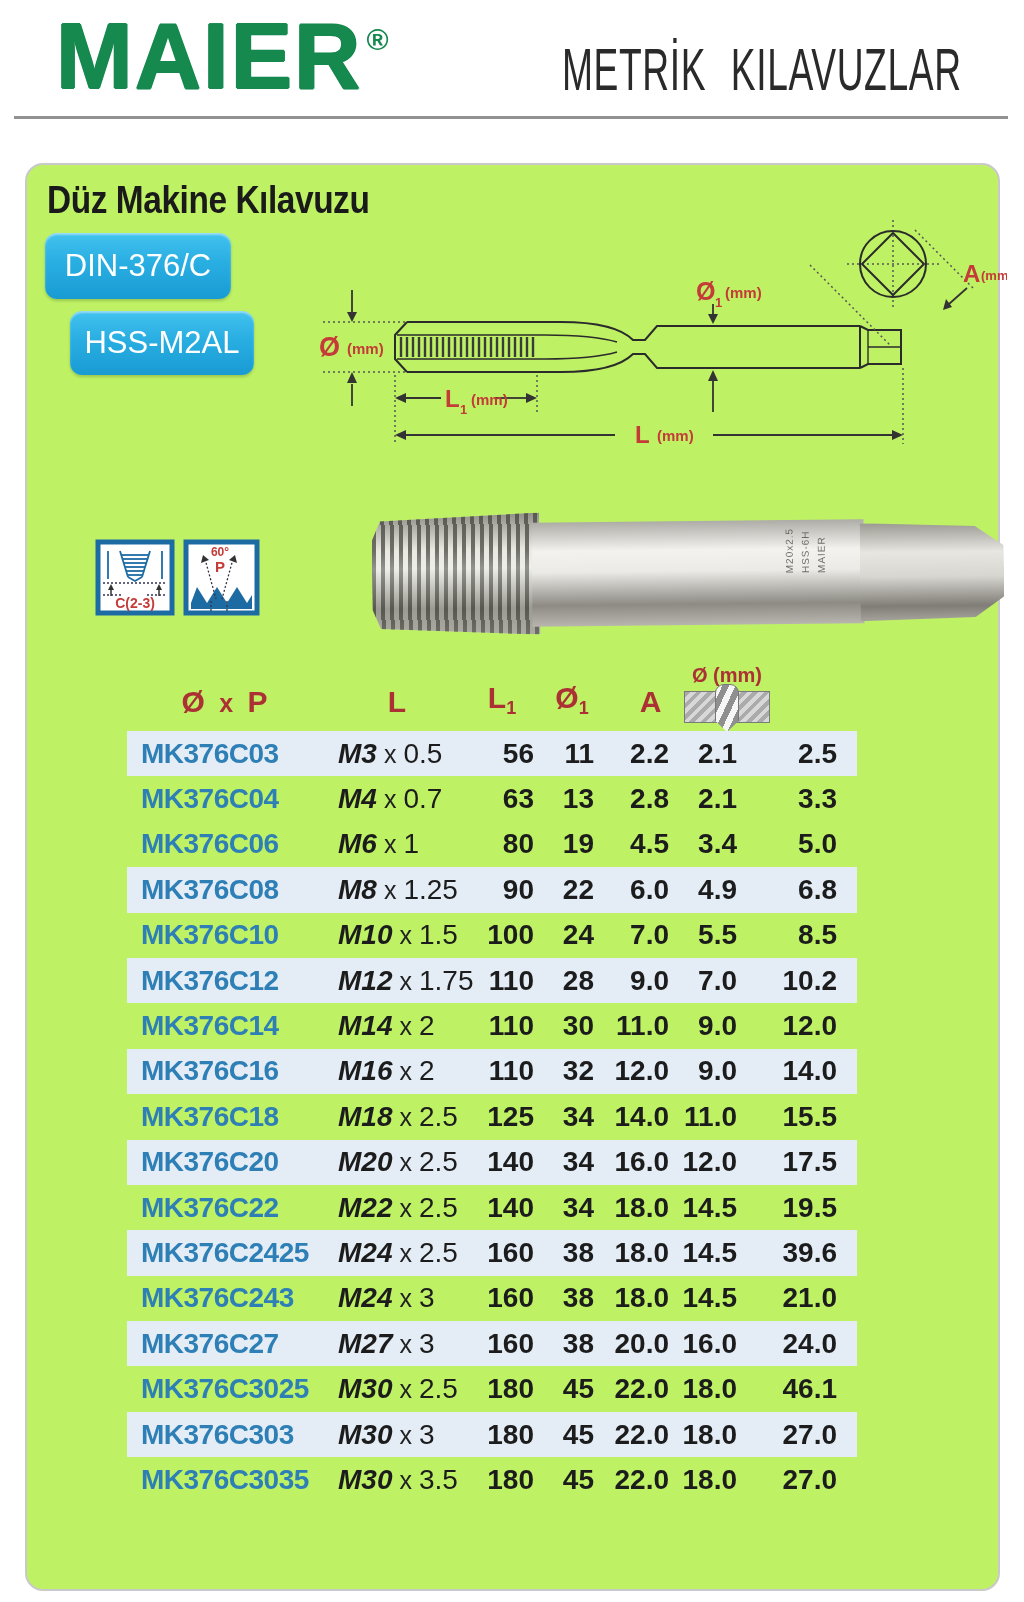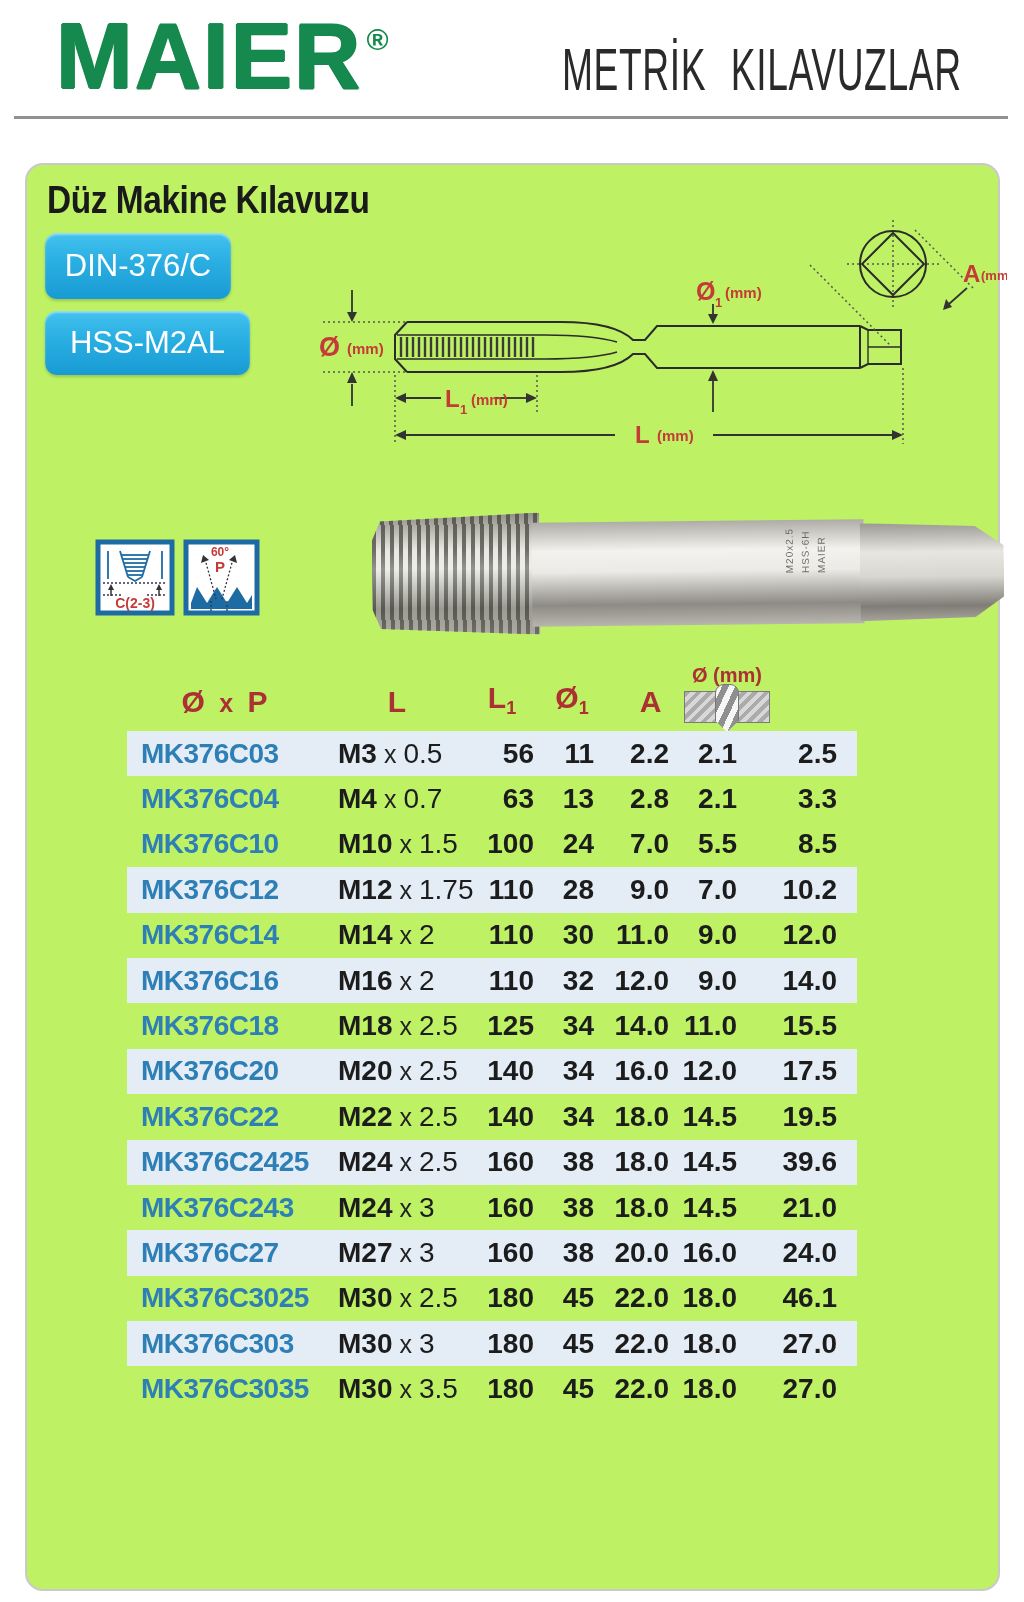--- a/index.html
+++ b/index.html
@@ -43,21 +43,21 @@
     white-space:nowrap;
   }
   .badge{
     position:absolute; left:18px; width:186px; height:66px; border-radius:12px;
     background:linear-gradient(180deg, var(--badge-top,#42c2ee) 0%, #29aee2 45%, var(--badge-bottom,#189bd3) 100%);
     box-shadow:0 2px 3px rgba(0,0,0,0.18), inset 0 2px 2px rgba(255,255,255,0.45);
     display:flex; align-items:center; justify-content:center;
     color:#fff; font-size:31px; font-weight:normal; letter-spacing:0;
   }
   .badge-1{top:68px;}
-  .badge-2{top:146px; height:64px; width:205px;}
+  .badge-2{top:146px; height:64px; width:184px;margin-left:25px;}
   
   .drawing{position:absolute; left:288px; top:55px; width:692px; height:252px;}
   
   .mini-icons{position:absolute; left:68px; top:374px; display:flex; gap:8px;}
   
   .photo{
     position:absolute; left:345px; top:330px; width:632px; height:152px;
     transform:rotate(-0.6deg);
   }
   .photo .thread{
@@ -107,21 +107,21 @@
     position:absolute; left:50%; top:-8px; width:24px; height:48px; transform:translateX(-50%);
     background:repeating-linear-gradient(115deg,#f6f6f6 0 6px,#8f8f8f 6px 12px);
     border:1px solid #777; border-radius:9px 9px 0 0;
     clip-path:polygon(0 0,100% 0,100% 76%,50% 100%,0 76%);
   }
   .tbody{position:absolute; left:100px; top:566px; width:730px;}
   .trow{height:45.4px; align-items:center; font-size:28px;}
   .trow.alt{background:var(--row-alt,#e4edf6);}
   .c-code{padding-left:14px; color:var(--code-blue,#2e7fb5); font-weight:bold; letter-spacing:-0.5px;}
   .c-size{padding-left:16px; color:#1c1c1c; white-space:nowrap;}
-  .c-size .m{font-weight:bold;}
+  .c-size .m{font-weight:bold;font-style:italic;}
   .c-size .xsep{font-size:25px; margin:0 7px; color:#222;}
   .c-num{text-align:right; font-weight:bold; color:#1c1c1c; padding-right:8px;}
   .c-drill{padding-right:20px;}
   
   text{font-family:"Liberation Sans", sans-serif;}
 </style>
 </head>
 <body>
 
 <div class="brand"><span>MAIER</span><span class="reg">®</span></div>
@@ -326,21 +326,39 @@
         <div class="c-code">MK376C04</div>
         <div class="c-size"><span class="m">M4</span><span class="xsep">x</span><span class="pitch">0.7</span></div>
         <div class="c-num">63</div>
         <div class="c-num">13</div>
         <div class="c-num">2.8</div>
         <div class="c-num">2.1</div>
         <div class="c-num c-drill">3.3</div>
       </div>
 
 
-
+      <div class="trow">
+        <div class="c-code">MK376C06</div>
+        <div class="c-size"><span class="m">M6</span><span class="xsep">x</span><span class="pitch">1</span></div>
+        <div class="c-num">80</div>
+        <div class="c-num">19</div>
+        <div class="c-num">4.5</div>
+        <div class="c-num">3.4</div>
+        <div class="c-num c-drill">5.0</div>
+      </div>
+
+      <div class="trow alt">
+        <div class="c-code">MK376C08</div>
+        <div class="c-size"><span class="m">M8</span><span class="xsep">x</span><span class="pitch">1.25</span></div>
+        <div class="c-num">90</div>
+        <div class="c-num">22</div>
+        <div class="c-num">6.0</div>
+        <div class="c-num">4.9</div>
+        <div class="c-num c-drill">6.8</div>
+      </div>
 
       <div class="trow">
         <div class="c-code">MK376C10</div>
         <div class="c-size"><span class="m">M10</span><span class="xsep">x</span><span class="pitch">1.5</span></div>
         <div class="c-num">100</div>
         <div class="c-num">24</div>
         <div class="c-num">7.0</div>
         <div class="c-num">5.5</div>
         <div class="c-num c-drill">8.5</div>
       </div>

